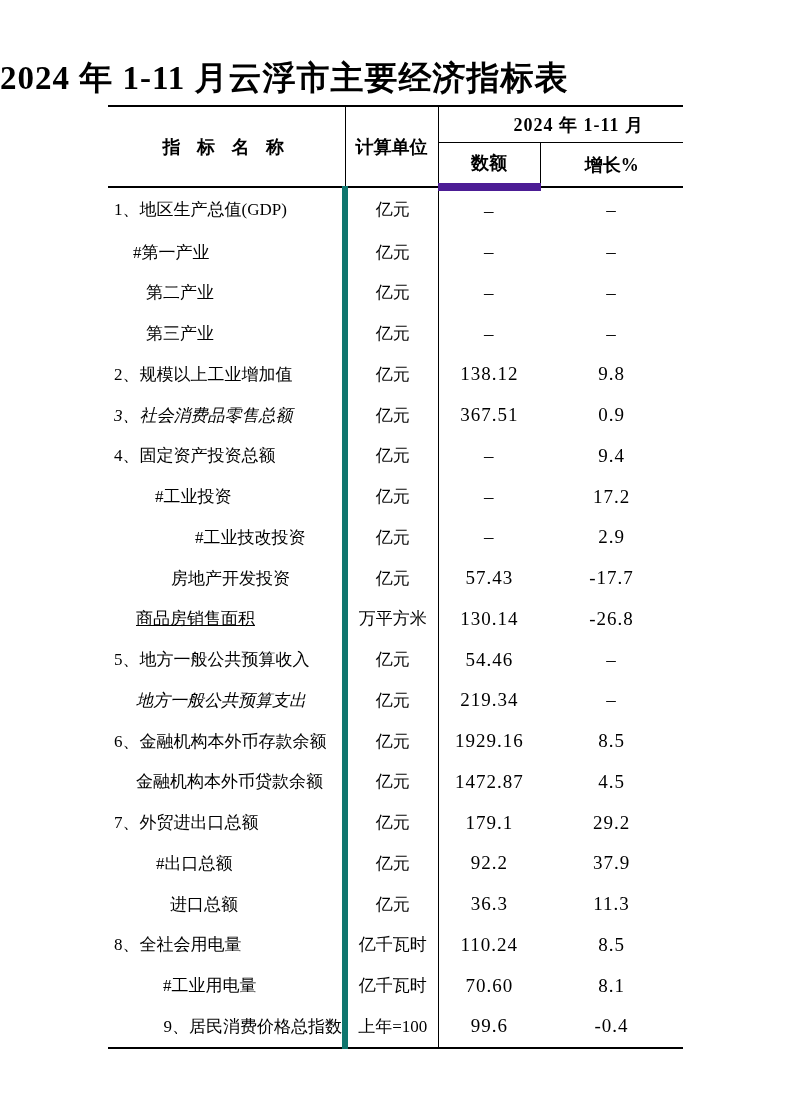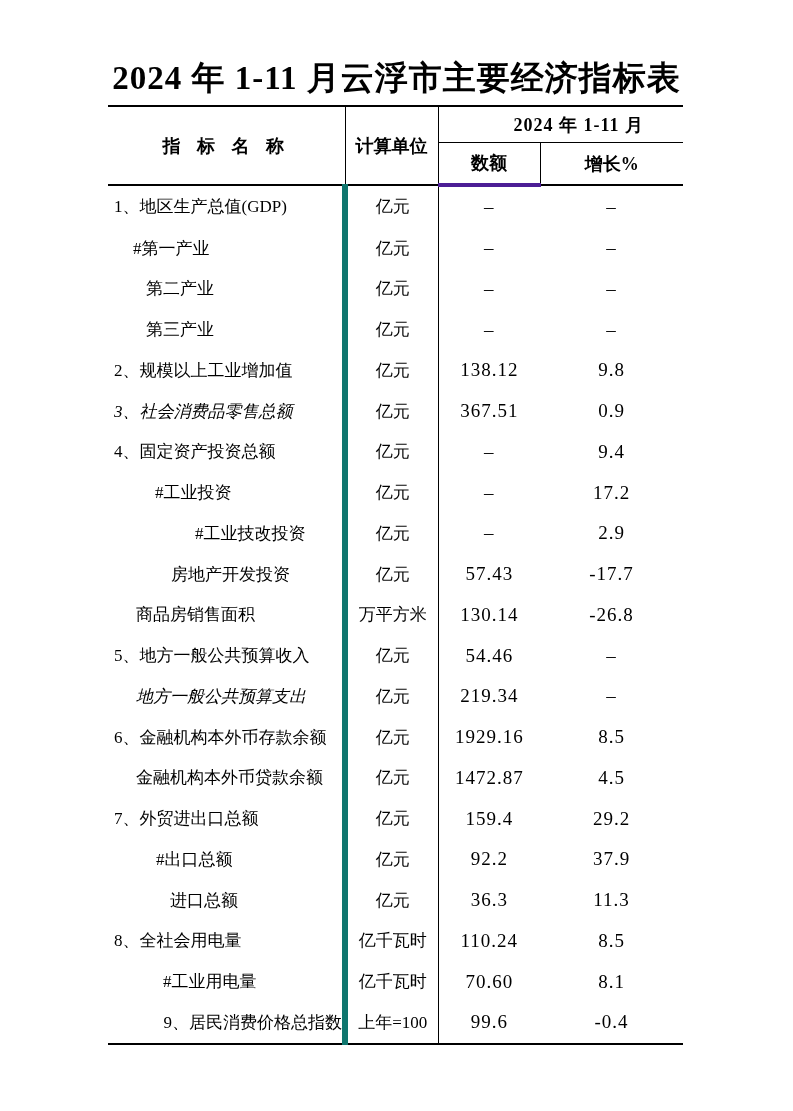--- a/index.html
+++ b/index.html
@@ -16,21 +16,20 @@
     font-family: "Liberation Serif", "DejaVu Serif", serif;
     color: #000000;
     overflow: hidden;
   }
   .doc-title {
     position: absolute;
     top: 56px;
     left: 0;
     width: 100%;
     margin: 0;
-    text-align: center;
     font-size: 33px;
     font-weight: bold;
     letter-spacing: 1px;
     white-space: nowrap;
   }
   table.indicators {
     position: absolute;
     top: 105px;
     left: 108px;
     width: 575px;
@@ -62,21 +61,21 @@
   }
   th.th-period {
     height: 35px;
     border-bottom: 1px solid #000;
     letter-spacing: 1px;
     padding-left: 36px;
   }
   th.th-amount {
     height: 40px;
     border-right: 1px solid #000;
-    border-bottom: 4px solid #4c1d95;
+    border-bottom: 8px solid #4c1d95;
     margin-top: 9px;
   }
   th.th-growth {
     border-bottom: 2px solid #000;
     margin-left: 32px;
   }
 
   tbody td {
     height: 40.76px;
     padding: 0;
@@ -177,21 +176,21 @@
           <td class="td-amount">–</td>
           <td class="td-growth">2.9</td>
         </tr>
         <tr>
           <td class="td-name" style="padding-left: 63px;">房地产开发投资</td>
           <td class="td-unit">亿元</td>
           <td class="td-amount">57.43</td>
           <td class="td-growth">-17.7</td>
         </tr>
         <tr>
-          <td class="td-name" style="padding-left: 28px;">商品房销售面积</td>
+          <td class="td-name" style="padding-left: 28px; text-decoration: underline;">商品房销售面积</td>
           <td class="td-unit">万平方米</td>
           <td class="td-amount">130.14</td>
           <td class="td-growth">-26.8</td>
         </tr>
         <tr>
           <td class="td-name" style="padding-left: 6px;">5、地方一般公共预算收入</td>
           <td class="td-unit">亿元</td>
           <td class="td-amount">54.46</td>
           <td class="td-growth">–</td>
         </tr>
@@ -209,21 +208,21 @@
         </tr>
         <tr>
           <td class="td-name" style="padding-left: 28px;">金融机构本外币贷款余额</td>
           <td class="td-unit">亿元</td>
           <td class="td-amount">1472.87</td>
           <td class="td-growth">4.5</td>
         </tr>
         <tr>
           <td class="td-name" style="padding-left: 6px;">7、外贸进出口总额</td>
           <td class="td-unit">亿元</td>
-          <td class="td-amount">159.4</td>
+          <td class="td-amount">179.1</td>
           <td class="td-growth">29.2</td>
         </tr>
         <tr>
           <td class="td-name" style="padding-left: 48px;">#出口总额</td>
           <td class="td-unit">亿元</td>
           <td class="td-amount">92.2</td>
           <td class="td-growth">37.9</td>
         </tr>
         <tr>
           <td class="td-name" style="padding-left: 62px;">进口总额</td>

